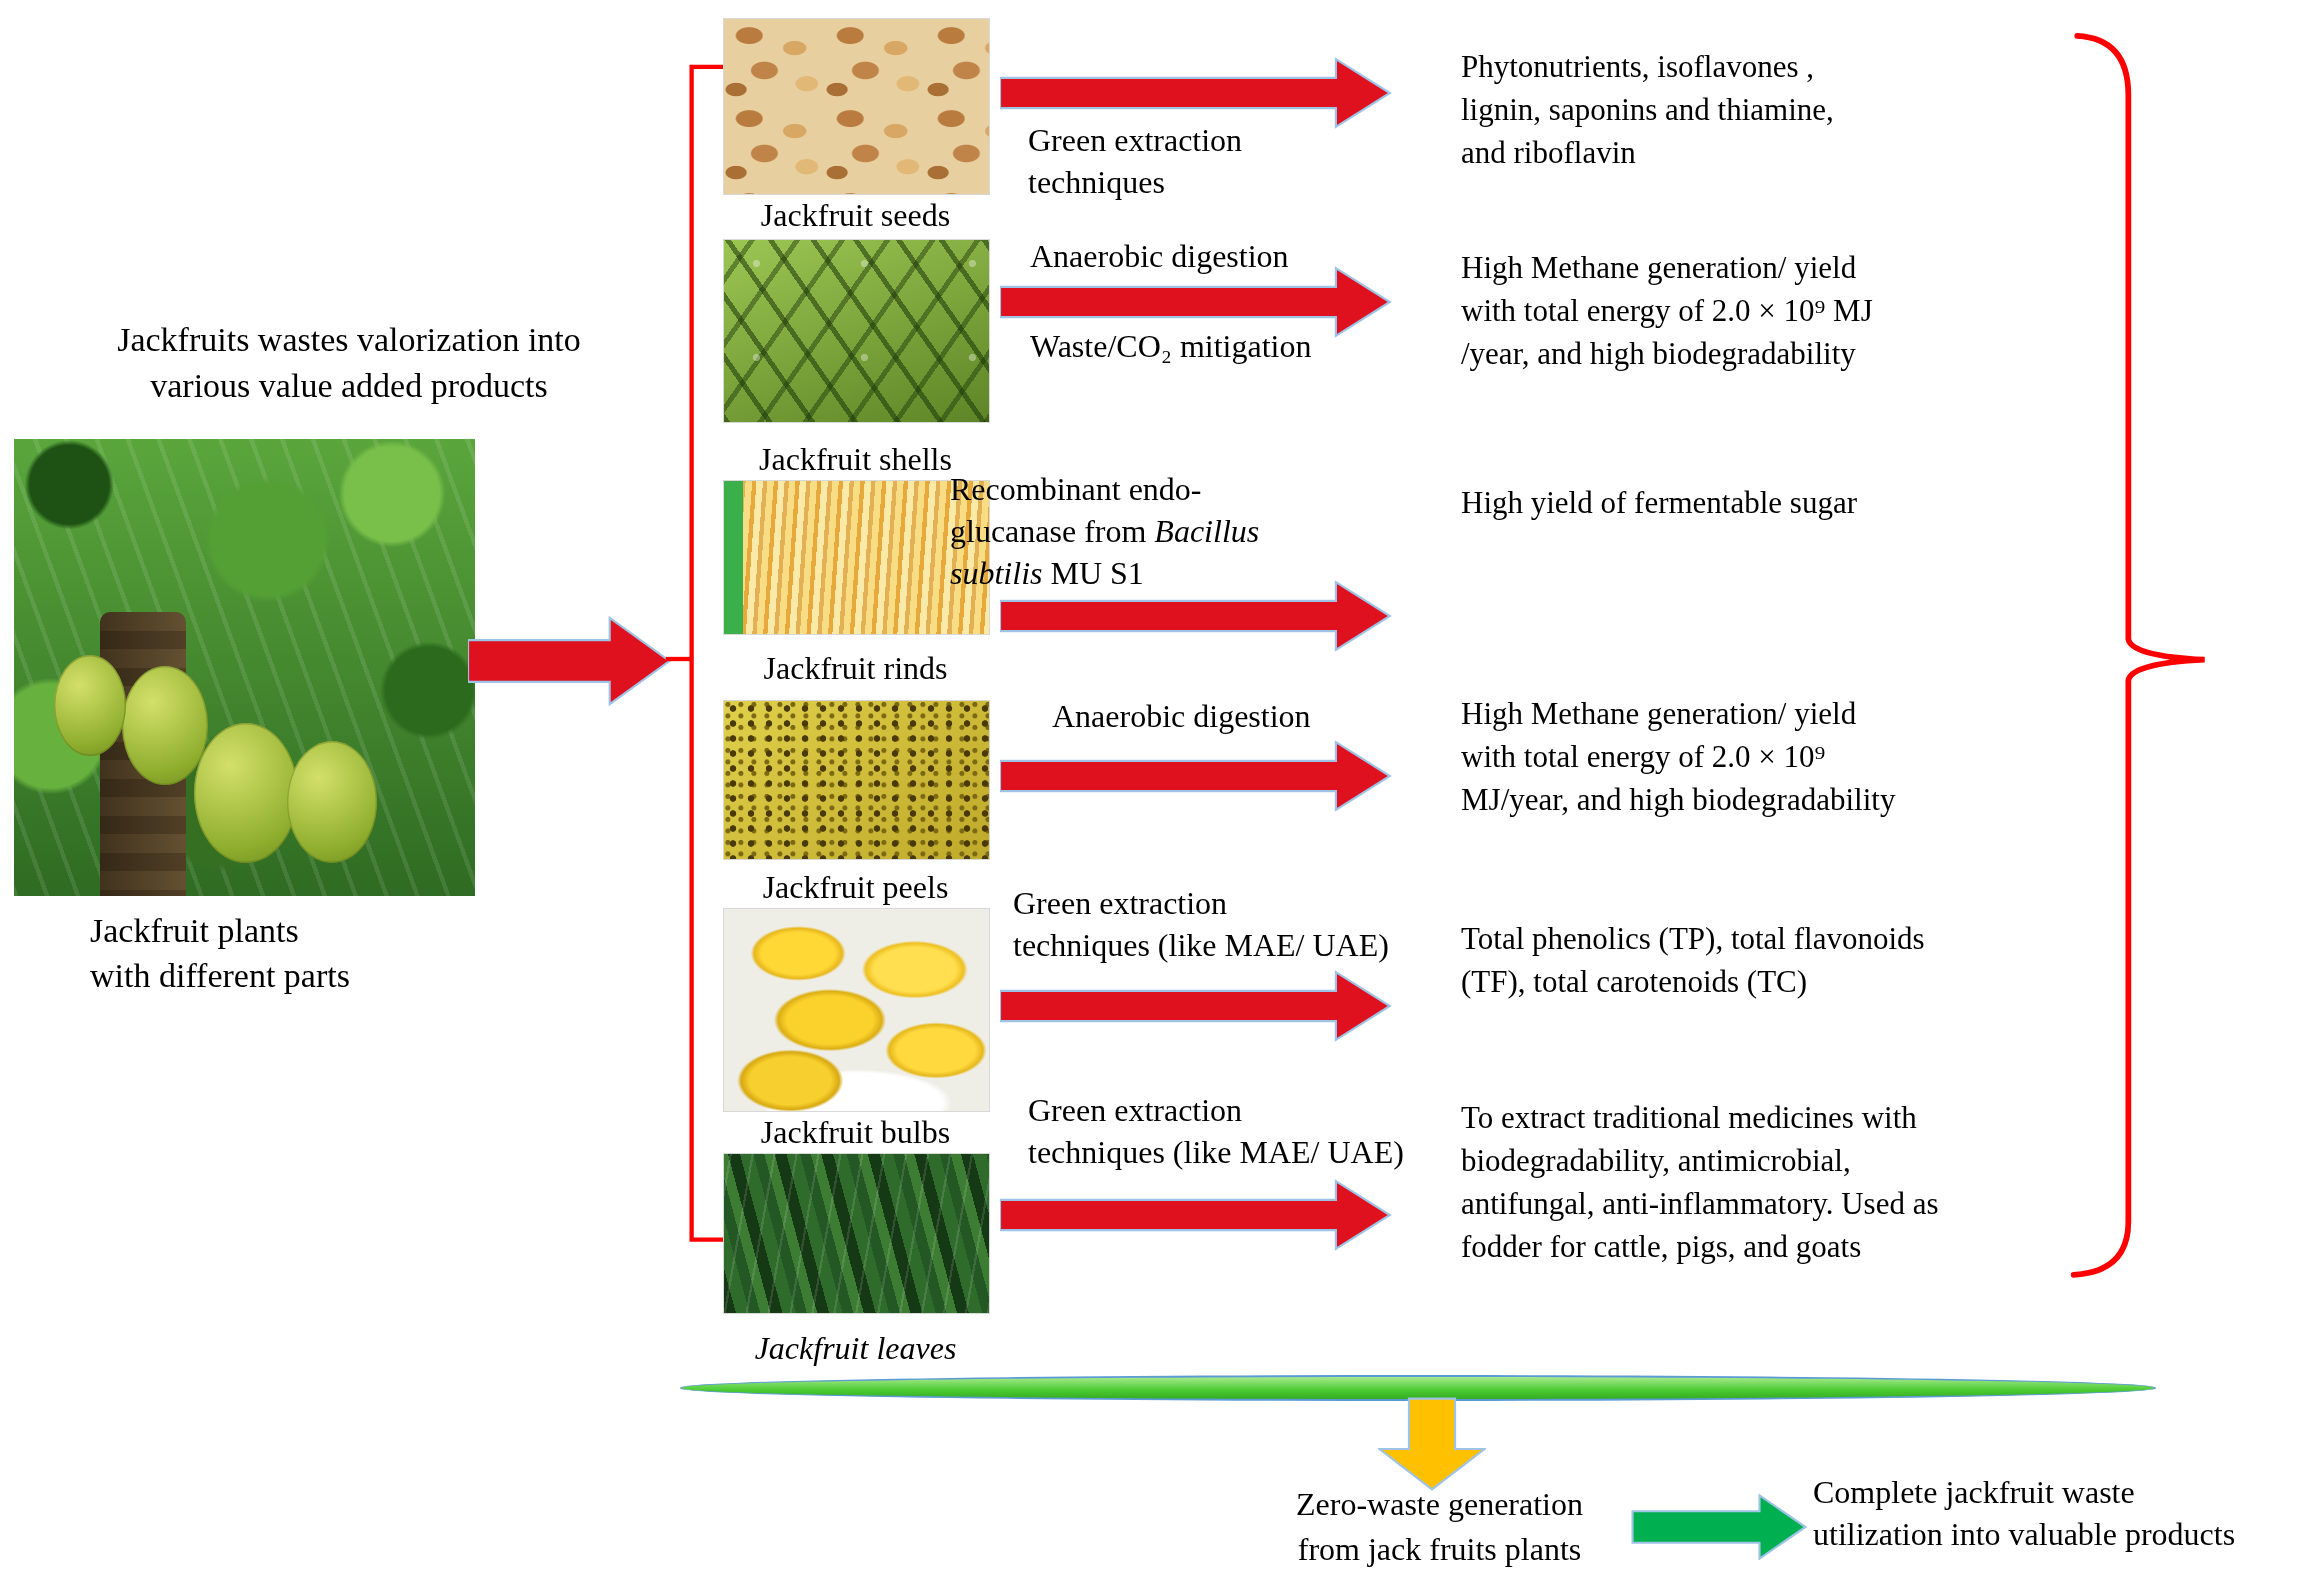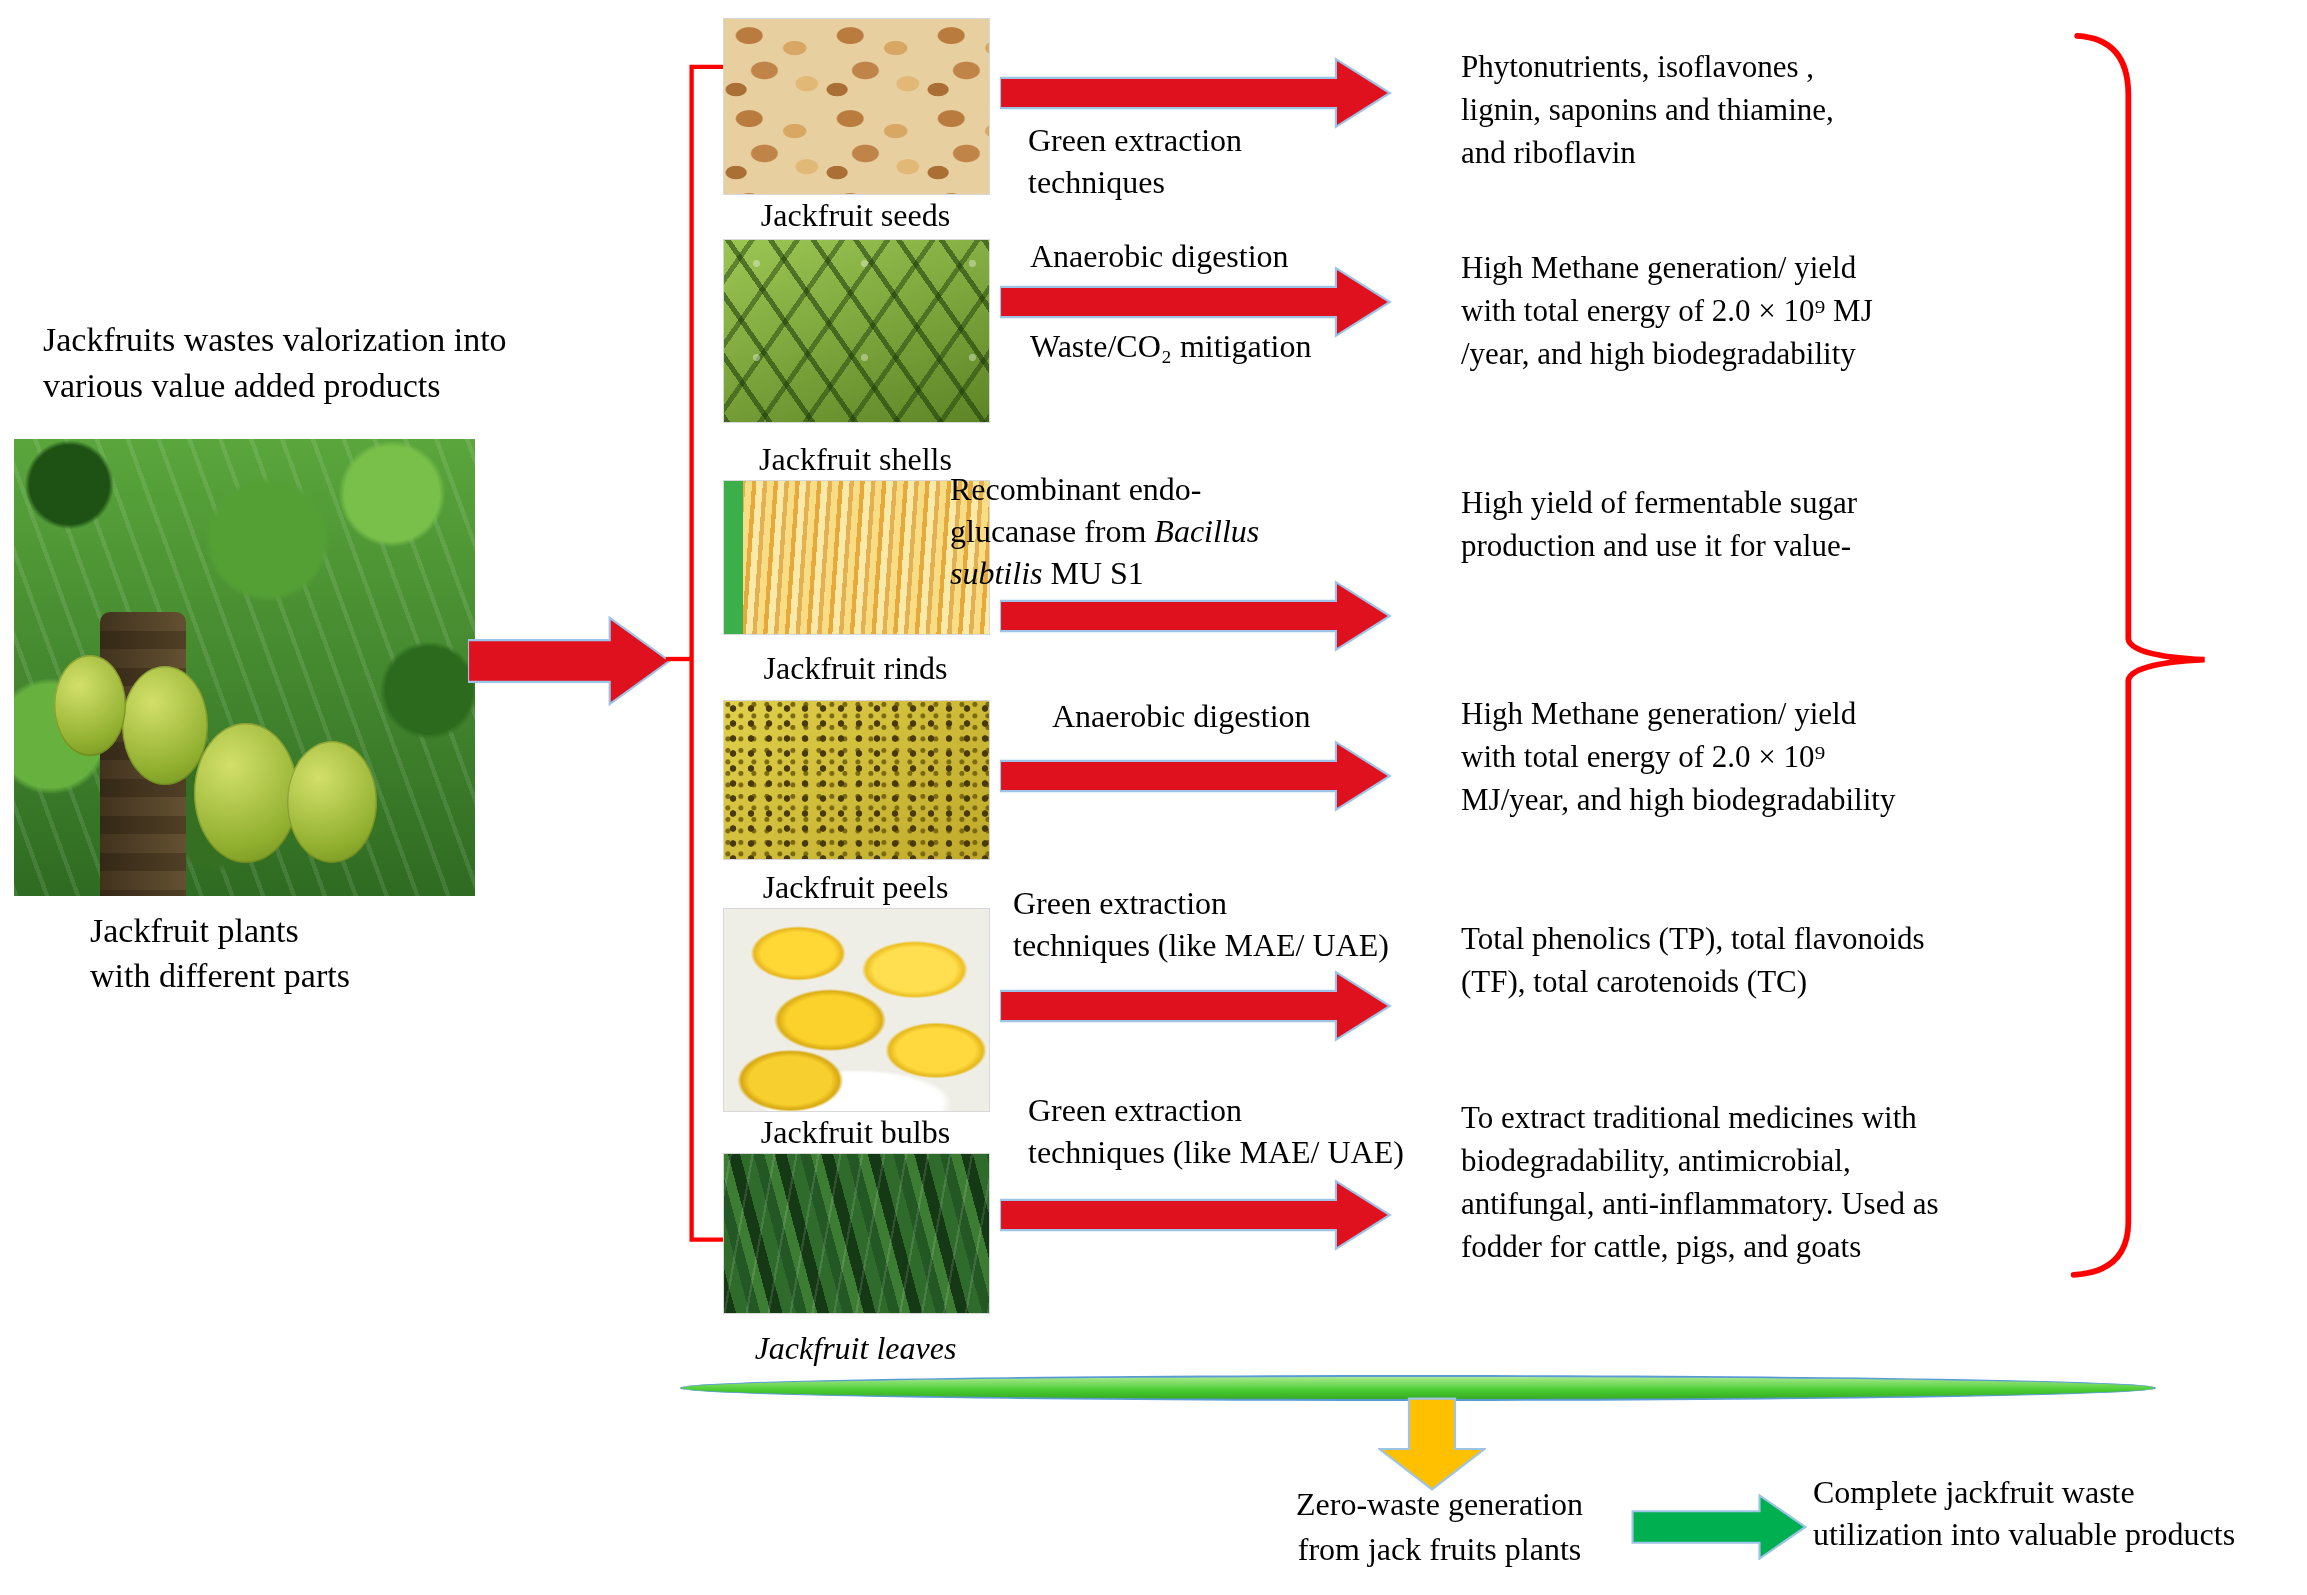--- a/index.html
+++ b/index.html
@@ -3,21 +3,21 @@
 <meta charset="utf-8">
 <style>
   html,body{margin:0;padding:0;background:#ffffff;}
   #canvas{
     position:relative;width:2307px;height:1595px;background:#ffffff;overflow:hidden;
     font-family:"Liberation Serif","DejaVu Serif",serif;color:#000;
   }
   .abs{position:absolute;}
 
   
-  #main-title{left:43px;top:317px;width:612px;font-size:34px;line-height:46px;text-align:left;}
+  #main-title{left:43px;top:317px;width:612px;font-size:34px;line-height:46px;text-align:center;}
   #tree-photo{left:14.4px;top:439px;width:461px;height:457px;
     background:
       radial-gradient(circle 86px at 82% 12%, #79c04a 0 55%, rgba(0,0,0,0) 62%),
       radial-gradient(circle 72px at 12% 10%, #1e5214 0 55%, rgba(0,0,0,0) 62%),
       radial-gradient(circle 101px at 55% 22%, #54a035 0 55%, rgba(0,0,0,0) 62%),
       radial-gradient(circle 79px at 90% 55%, #2c6b1d 0 55%, rgba(0,0,0,0) 62%),
       radial-gradient(circle 94px at 8% 65%, #67b23f 0 55%, rgba(0,0,0,0) 62%),
       radial-gradient(circle 108px at 45% 80%, #356f22 0 55%, rgba(0,0,0,0) 62%),
       repeating-linear-gradient(70deg, rgba(255,255,255,.10) 0 4.3px, rgba(0,0,0,0) 4.3px 29px),
       linear-gradient(180deg,#5aa63c,#2f6b22);}
@@ -195,21 +195,20 @@
       <div>lignin, saponins and thiamine,</div>
       <div> and riboflavin</div>
     </div>
   <div class="abs outcome" id="out-2">
       <div>High Methane generation/ yield</div>
       <div>with total energy of 2.0 × 10⁹ MJ</div>
       <div>/year, and high biodegradability</div>
     </div>
   <div class="abs outcome" id="out-3">
       <div>High yield of fermentable  sugar</div>
-      <div>production and use  it for value-</div>
     </div>
   <div class="abs outcome" id="out-4">
       <div>High Methane generation/ yield</div>
       <div>with total energy of 2.0 × 10⁹</div>
       <div>MJ/year, and high biodegradability</div>
     </div>
   <div class="abs outcome" id="out-5">
       <div>Total phenolics (TP), total flavonoids</div>
       <div> (TF), total carotenoids (TC)</div>
     </div>

